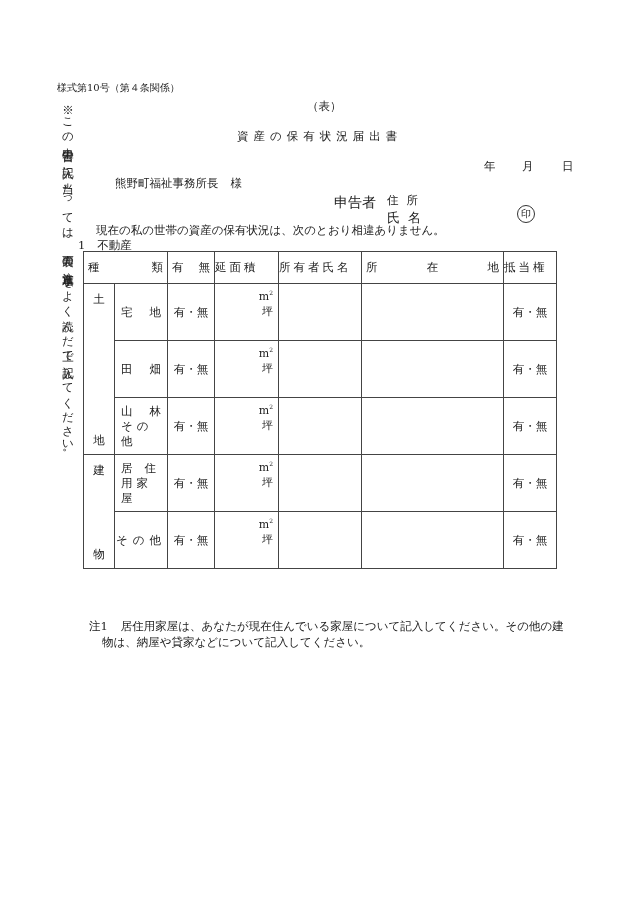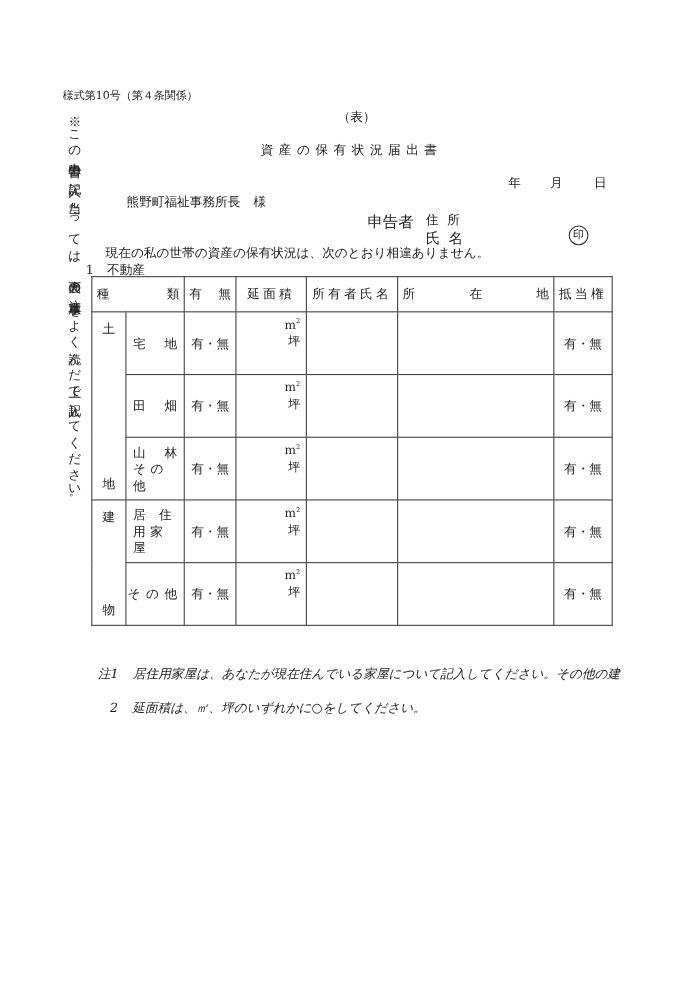--- a/index.html
+++ b/index.html
@@ -9,21 +9,21 @@
       position: relative;
       font-family: "DejaVu Serif", "Liberation Serif", serif;
       color: #222;
       font-size: 11.5px;
       overflow: hidden;
     }
     .abs { position: absolute; white-space: nowrap; line-height: 1; }
     .form-number { left: 57px; top: 83px; font-size: 10px; }
     .front-label { left: 307px; top: 101px; font-size: 11.5px; }
     .doc-title { left: 237px; top: 131px; font-size: 11.5px; letter-spacing: 5px; }
-    .date-row { left: 462px; top: 161px; font-size: 11.5px; }
+    .date-row { left: 484px; top: 161px; font-size: 11.5px; }
     .date-row span { display: inline-block; }
     .date-row .y { width: 38px; }
     .date-row .m { width: 40px; }
     .addressee { left: 115px; top: 178px; font-size: 11.5px; }
     .addressee .sama { margin-left: 12px; }
     .applicant { left: 334px; top: 195px; font-size: 14px; }
     .addr-label { left: 387px; top: 195px; font-size: 11.5px; letter-spacing: 8px; }
     .name-label { left: 387px; top: 211px; font-size: 13px; letter-spacing: 8px; }
     .seal {
       left: 517px; top: 205px; width: 16px; height: 16px;
@@ -57,39 +57,39 @@
     table.assets tr.sub td.inner { border-top: 1px dotted #888; }
     .c-cat { width: 30px; }
     .c-type { width: 52px; }
     .c-has { width: 46px; }
     .c-area { width: 58px; }
     .c-owner { width: 82px; }
     .c-loc { width: 141px; }
     .c-mort { width: 52px; }
 
     .hdr-spread { display: flex; justify-content: space-between; padding: 0 4px; }
-    .hdr-center { text-align: center; letter-spacing: 3px; }
+    .hdr-center { text-align: left; letter-spacing: 3px; }
 
     .cat-cell { position: relative; vertical-align: top !important; }
     .cat-top { position: absolute; top: 8px; left: 0; right: 0; text-align: center; }
     .cat-bottom { position: absolute; bottom: 6px; left: 0; right: 0; text-align: center; }
 
     .type-one { display: flex; justify-content: space-between; padding: 0 6px; }
     .type-two { padding: 0 6px; line-height: 15px; }
     .type-two .l1 { display: flex; justify-content: space-between; padding-left: 0; }
     .type-two .l2 { letter-spacing: 4px; }
     .type-center { text-align: center; letter-spacing: 5px; }
 
     .has-cell { text-align: center; }
     .area-cell { vertical-align: top !important; text-align: right; padding-right: 5px !important; }
     .area-cell .unit { display: block; line-height: 13px; padding-top: 2px; font-size: 11px; }
     .area-cell sup { font-size: 6px; }
     .mort-cell { text-align: center; }
 
-    .notes { position: absolute; left: 89px; top: 604px; font-size: 11.5px; line-height: 16px; font-style: italic; }
+    .notes { position: absolute; left: 89px; top: 618px; font-size: 11.5px; line-height: 16px; }
     .notes .n1-cont { padding-left: 13px; }
     .notes .n2 { margin-top: 15px; padding-left: 11px; }
     .notes .idx { margin-right: 13px; }
   </style>
 </head>
 <body>
 
 <div class="abs form-number">様式第10号（第４条関係）</div>
 <div class="abs front-label">（表）</div>
 <div class="abs doc-title">資産の保有状況届出書</div>
@@ -234,16 +234,14 @@
     <td class="c-loc inner"></td>
     <td class="c-mort mort-cell inner">有・無</td>
   </tr>
 </tbody>
   </table>
 
 <div class="notes">
   <div>
     <span class="idx">注1</span><span>居住用家屋は、あなたが現在住んでいる家屋について記入してください。その他の建</span>
   </div>
-  <div class="n2">
-    <span class="idx">2</span><span>延面積は、㎡、坪のいずれかに○をしてください。</span>
-  </div>
+  <div class="n1-cont">物は、納屋や貸家などについて記入してください。</div>
 </div>
 
 </body></html>

